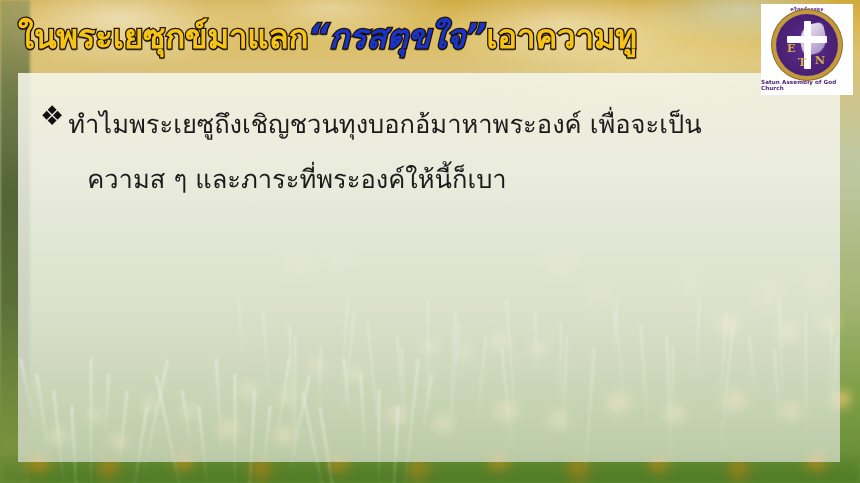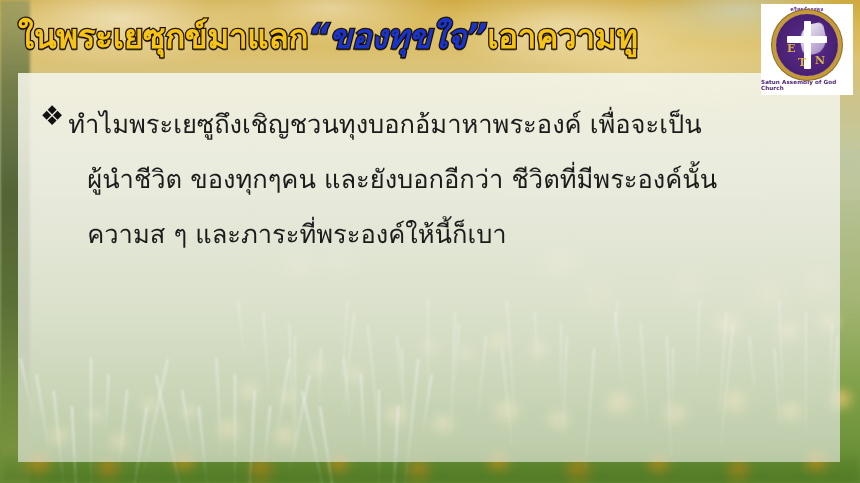--- a/index.html
+++ b/index.html
@@ -284,40 +284,39 @@
       <div class="grass" style="left: 346px; top: 358px; height: 62px; transform: rotate(-6deg);"></div>
       <div class="grass" style="left: 362px; top: 374px; height: 82px; transform: rotate(-3deg);"></div>
       <div class="grass" style="left: 378px; top: 390px; height: 102px; transform: rotate(0deg);"></div>
       <div class="grass" style="left: 394px; top: 406px; height: 122px; transform: rotate(3deg);"></div>
       <div class="grass" style="left: 410px; top: 358px; height: 142px; transform: rotate(6deg);"></div>
       <div class="grass" style="left: 426px; top: 374px; height: 62px; transform: rotate(9deg);"></div>
     </div>
   <div class="band-bottom"></div>
 
   <div class="header">
-    <div class="title"><span class="gold">ในพระเยซุกข์มาแลก</span><span class="blue">“</span><span class="blue">ของทุขใจ</span><span class="blue">”</span><span class="gold">เอาความทู</span></div>
+    <div class="title"><span class="gold">ในพระเยซุกข์มาแลก</span><span class="blue">“</span><span class="blue">กรสตุขใจ</span><span class="blue">”</span><span class="gold">เอาความทู</span></div>
   </div>
 
   <div class="logo-box">
     <div class="logo-top-text">คริสตจักรสตูล</div>
     <div class="logo-emblem">
       <div class="logo-dove"></div>
       <div class="logo-cross-v"></div>
       <div class="logo-cross-h"></div>
       <div class="logo-letter e">E</div>
       <div class="logo-letter t">T</div>
       <div class="logo-letter n">N</div>
     </div>
     <div class="logo-bottom-text">Satun Assembly of God Church</div>
   </div>
 
   <div class="panel">
     <div class="body-block">
       <div class="bullet">❖</div>
       <div class="body-lines">
         <div class="body-line">ทำไมพระเยซูถึงเชิญชวนทุงบอกอ้มาหาพระองค์ เพื่อจะเป็น</div>
-        <div class="body-line indent">ผู้นำชีวิต ของทุกๆคน และยังบอกอีกว่า ชีวิตที่มีพระองค์นั้น</div>
         <div class="body-line indent">ความส ๆ และภาระที่พระองค์ให้นี้ก็เบา</div>
       </div>
     </div>
   </div>
 
 </div>
 
 </body></html>

